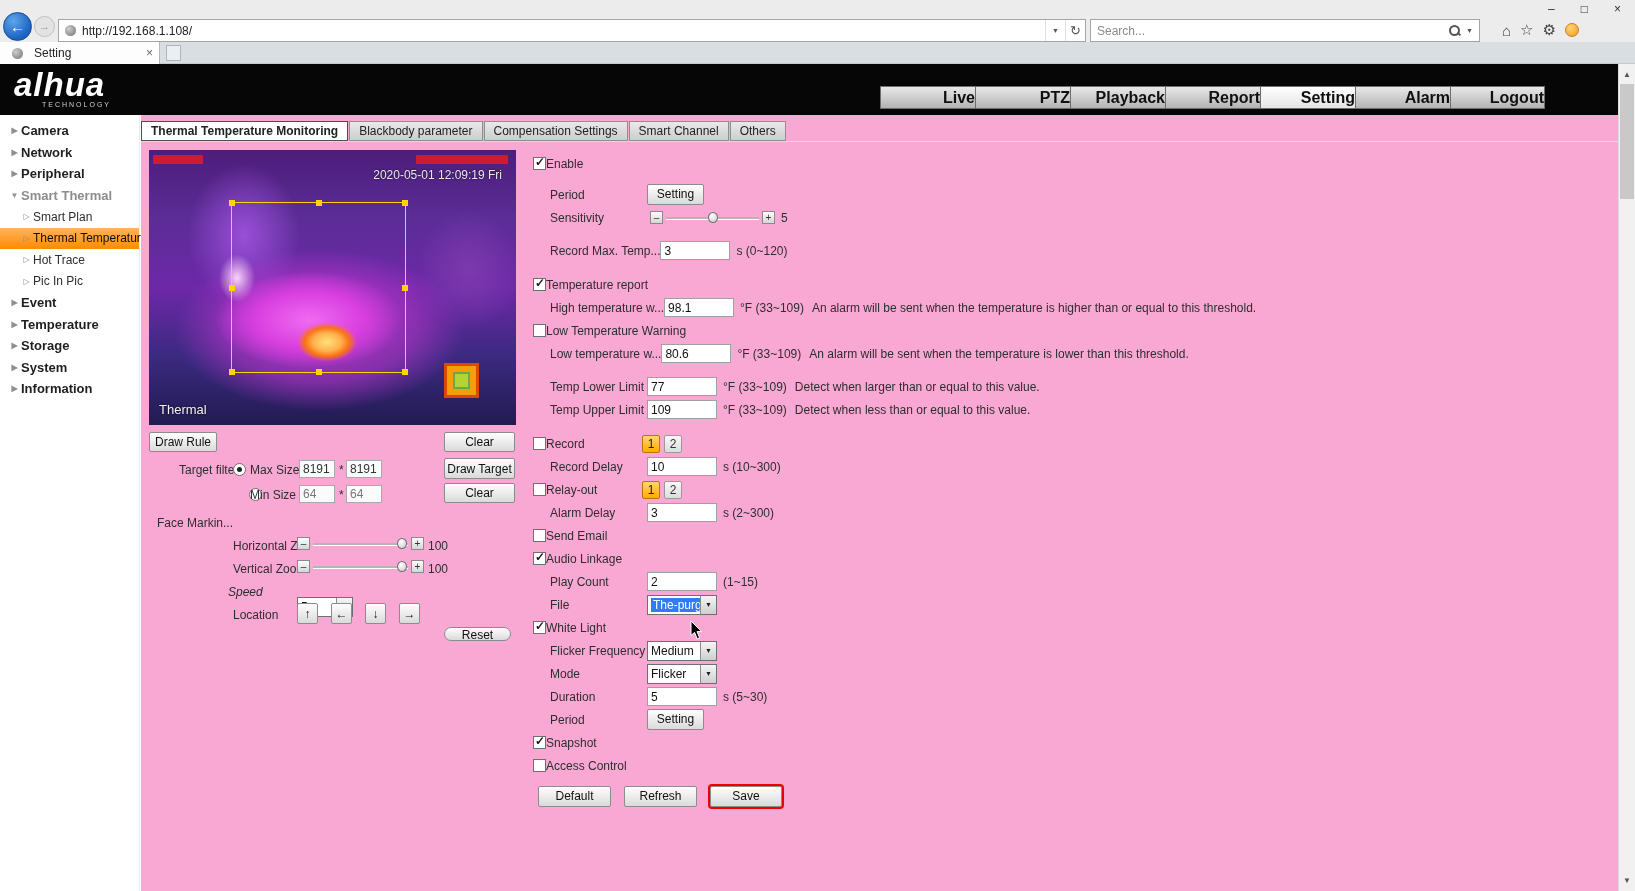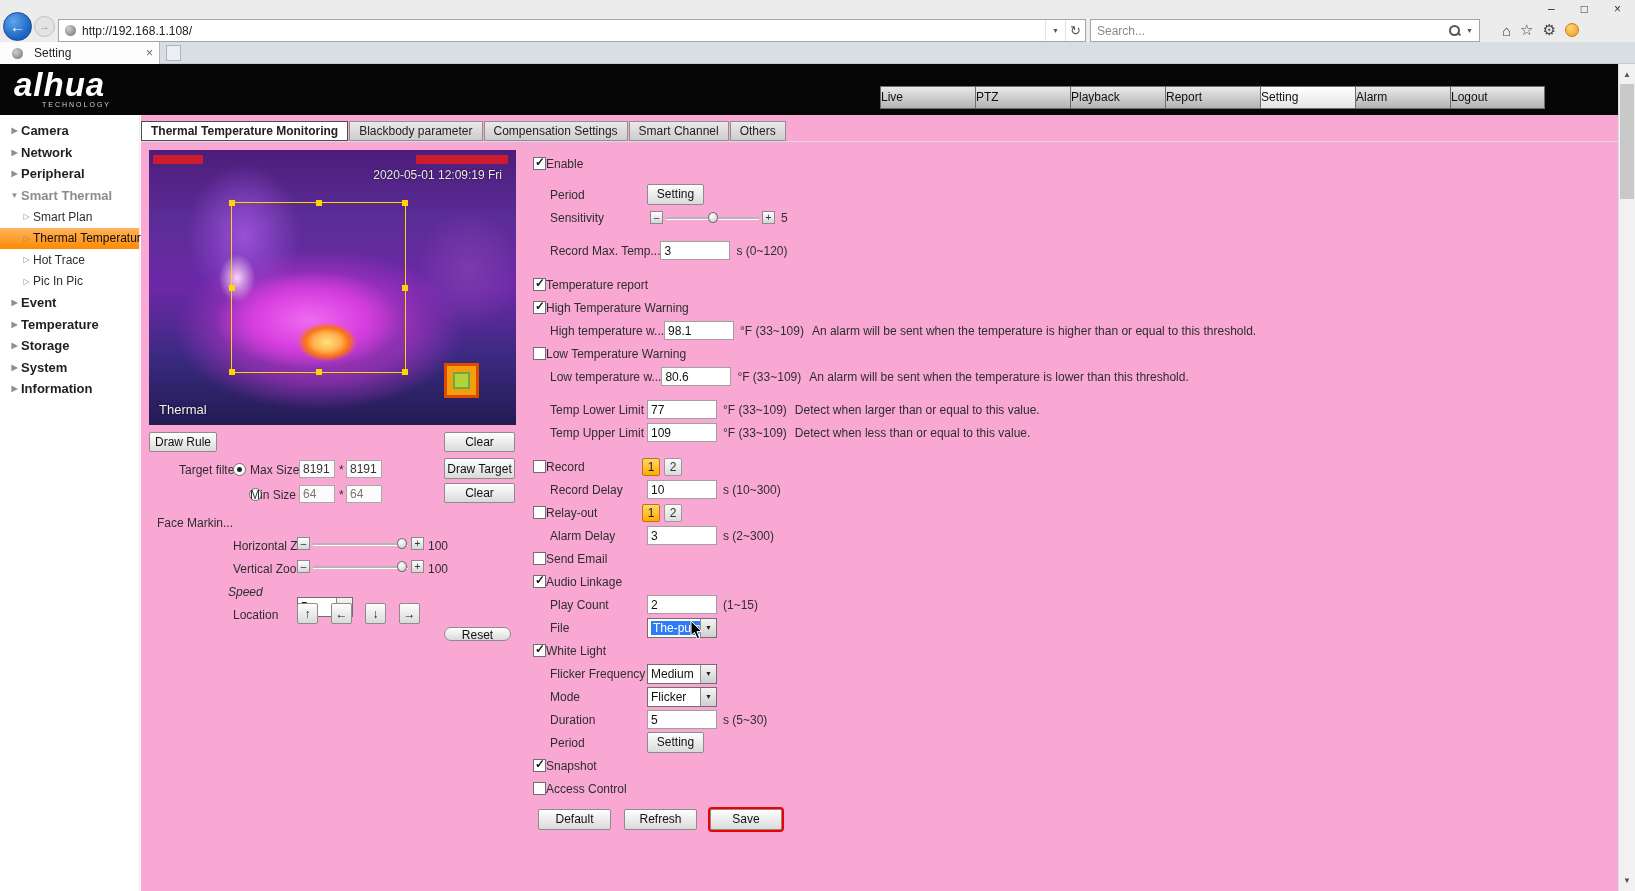--- a/index.html
+++ b/index.html
@@ -49,21 +49,21 @@
   .newtab { position:absolute; left:166px; top:3px; width:15px; height:16px; background:#eceff1;
     border:1px solid #b0b5ba; cursor:pointer; }
 
   
   .site { position:absolute; top:64px; left:0; width:1618px; bottom:0; background:#fff; }
   .site-header { position:absolute; top:0; left:0; right:0; height:51px; background:#060606; }
   .brand { position:absolute; left:14px; top:2px; color:#fff; font-style:italic; font-weight:bold;
     font-size:33px; letter-spacing:1px; }
   .brand-sub { position:absolute; left:42px; top:37px; color:#cfcfcf; font-size:7px; letter-spacing:2px; }
   .nav { position:absolute; right:73px; bottom:6px; display:flex; }
-  .navbtn { width:95px; height:23px; line-height:21px; text-align:left; font-size:12px; font-weight:normal;
+  .navbtn { width:95px; height:23px; line-height:21px; text-align:right; font-size:16px; font-weight:bold;
     color:#101010; background:linear-gradient(#e9e9e9,#b3b3b3); border:1px solid #6d6d6d; border-right:none;
     cursor:pointer; }
   .navbtn:last-child { border-right:1px solid #6d6d6d; }
   .navbtn.active { background:linear-gradient(#ffffff,#e4e4e4); }
 
   .site-body { position:absolute; top:51px; left:0; right:0; bottom:0; }
   .sidebar { position:absolute; left:0; top:0; width:140px; bottom:0; background:#fff;
     border-right:1px solid #ececec; padding-top:5px; }
   .snav { height:21.5px; display:flex; align-items:center; cursor:pointer; white-space:nowrap; }
   .snav .sarr { display:inline-block; width:13px; text-align:center; font-size:8px; color:#8f8f8f; flex:none; }
@@ -387,24 +387,20 @@
             <span class="flabel">Record Max. Temp...</span>
             <input class="tinput" value="3" style="">
             <span class="unit">s (0~120)</span>
           </div>
 
           <label class="frow mt11">
             <input type="checkbox" checked="" style="">
             <span class="cbl">Temperature report</span>
           </label>
 
-          <label class="frow">
-            <input type="checkbox" checked="" style="">
-            <span class="cbl">High Temperature Warning</span>
-          </label>
 
           <div class="frow">
             <span class="flabel">High temperature w...</span>
             <input class="tinput" value="98.1" style="">
             <span class="unit">°F (33~109)</span>
             <span class="hint">An alarm will be sent when the temperature is higher than or equal to this threshold.</span>
           </div>
 
           <label class="frow">
             <input type="checkbox" style="">

